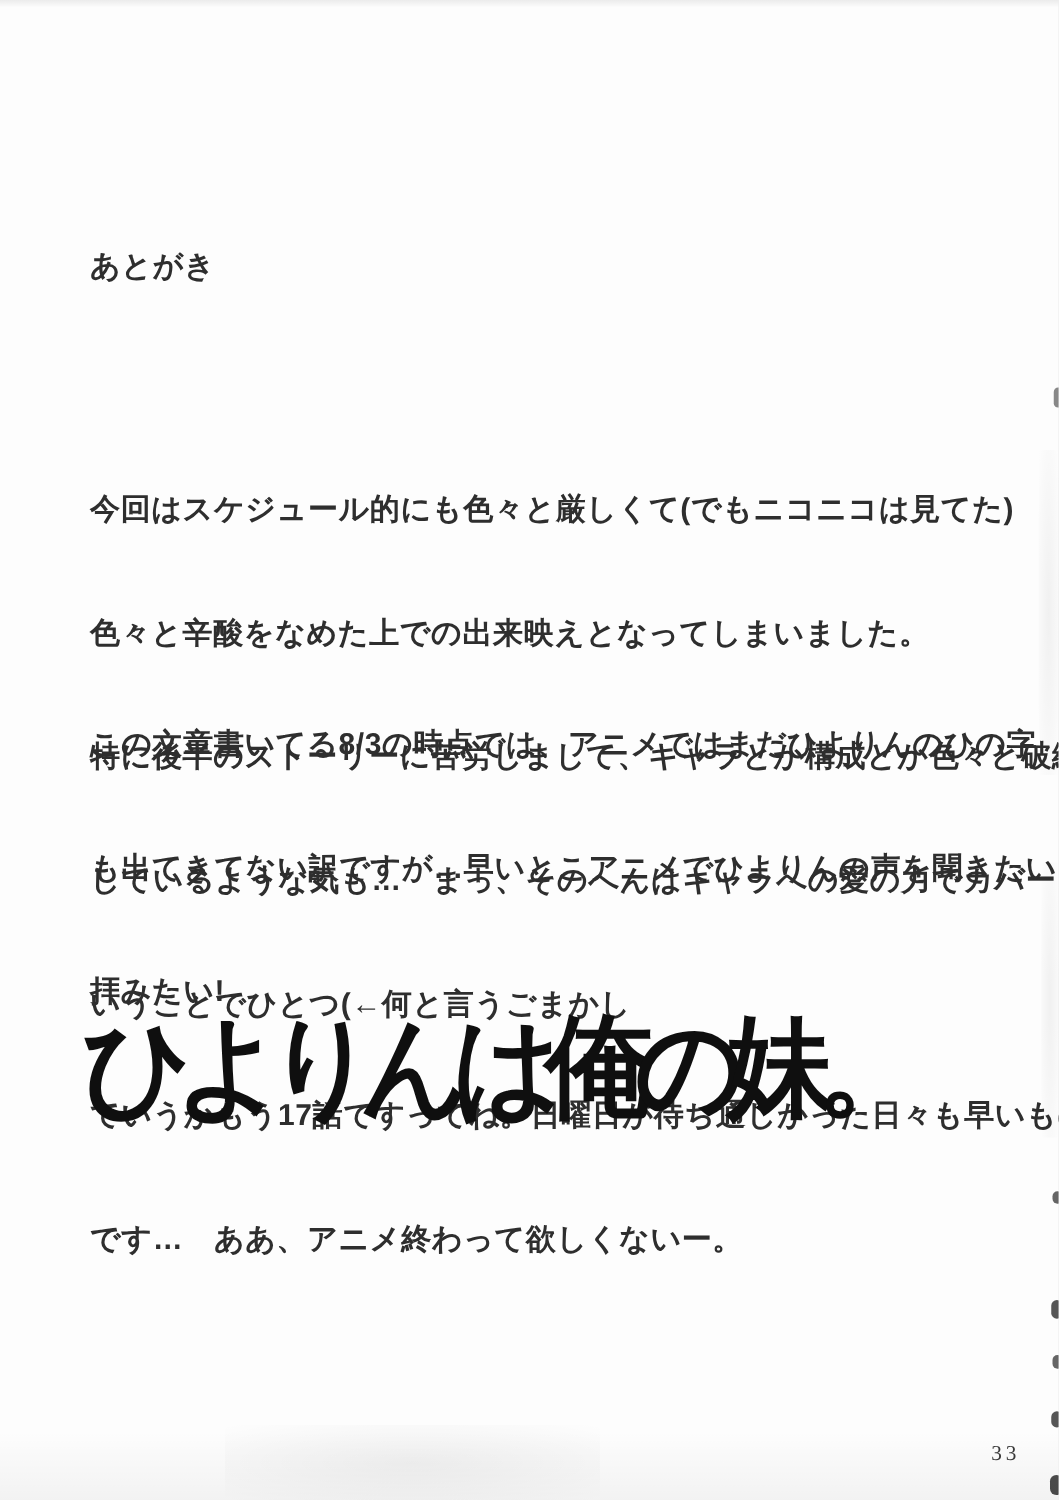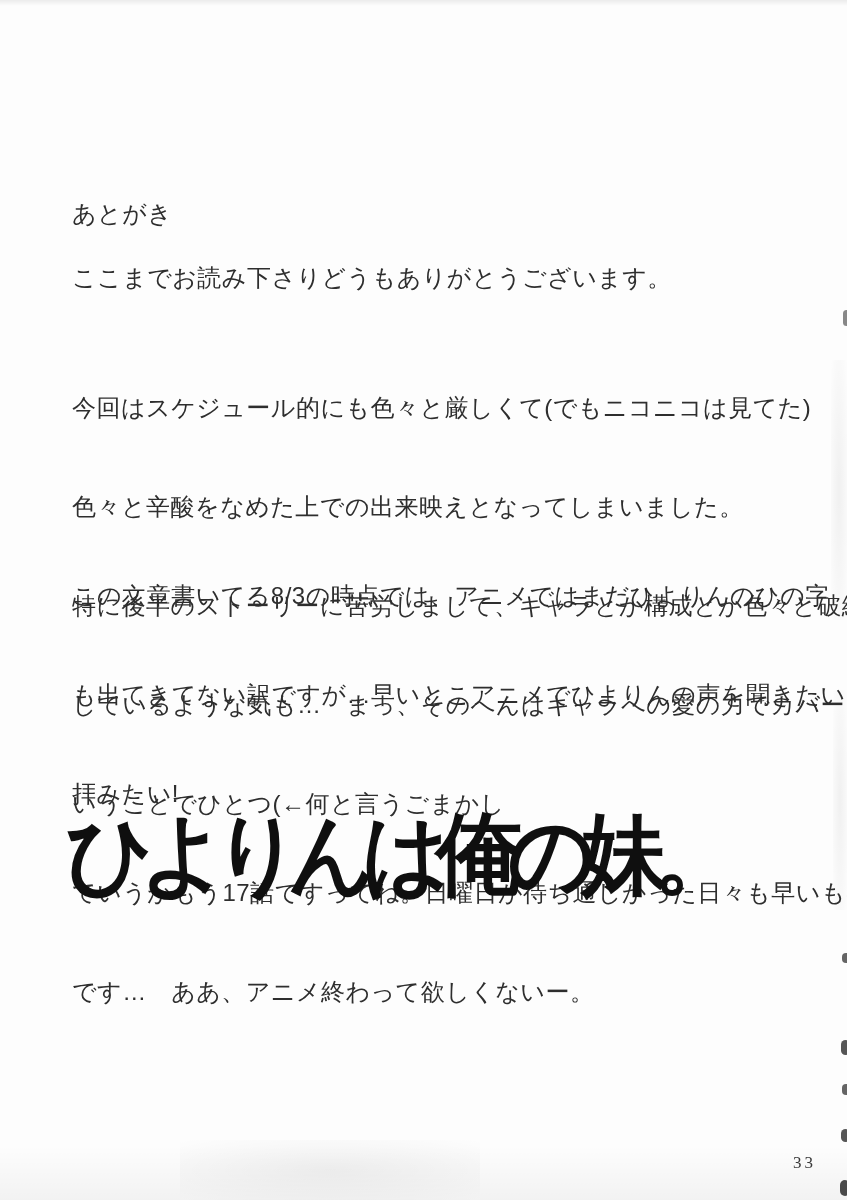--- a/index.html
+++ b/index.html
@@ -29,20 +29,21 @@
     pointer-events: none;
   }
   .txt {
     position: absolute;
     left: 72px;
     font-size: 24px;
     line-height: 33px;
     letter-spacing: 0.5px;
     white-space: pre;
     color: #2e2e2e;
+    font-weight: bold;
   }
   .heading      { top: 197px; }
   .thanks       { top: 261px; }
   .para1        { top: 325px; }
   .para2        { top: 513px; }
   .closing      { top: 703px; }
   .big-statement {
     position: absolute;
     left: 66px;
     top: 802px;
@@ -87,21 +88,20 @@
   .smudge.m2 { right: 0;  top: 690px;  width: 14px;  height: 220px; }
   .smudge.m3 { left: 180px; bottom: 0; width: 300px; height: 60px; }
 </style>
 </head>
 <body>
 
 <div class="page">
 
   <div class="txt heading">あとがき</div>
 
-  <div class="txt thanks">ここまでお読み下さりどうもありがとうございます。</div>
 
   <div class="txt para1">
     <div>今回はスケジュール的にも色々と厳しくて(でもニコニコは見てた)</div>
     <div>色々と辛酸をなめた上での出来映えとなってしまいました。</div>
     <div>特に後半のストーリーに苦労しまして、キャラとか構成とか色々と破綻</div>
     <div>しているような気も…　まっ、そのへんはキャラへの愛の力でカバーと</div>
     <div>いうことでひとつ(←何と言うごまかし</div>
   </div>
 
   <div class="txt para2">

